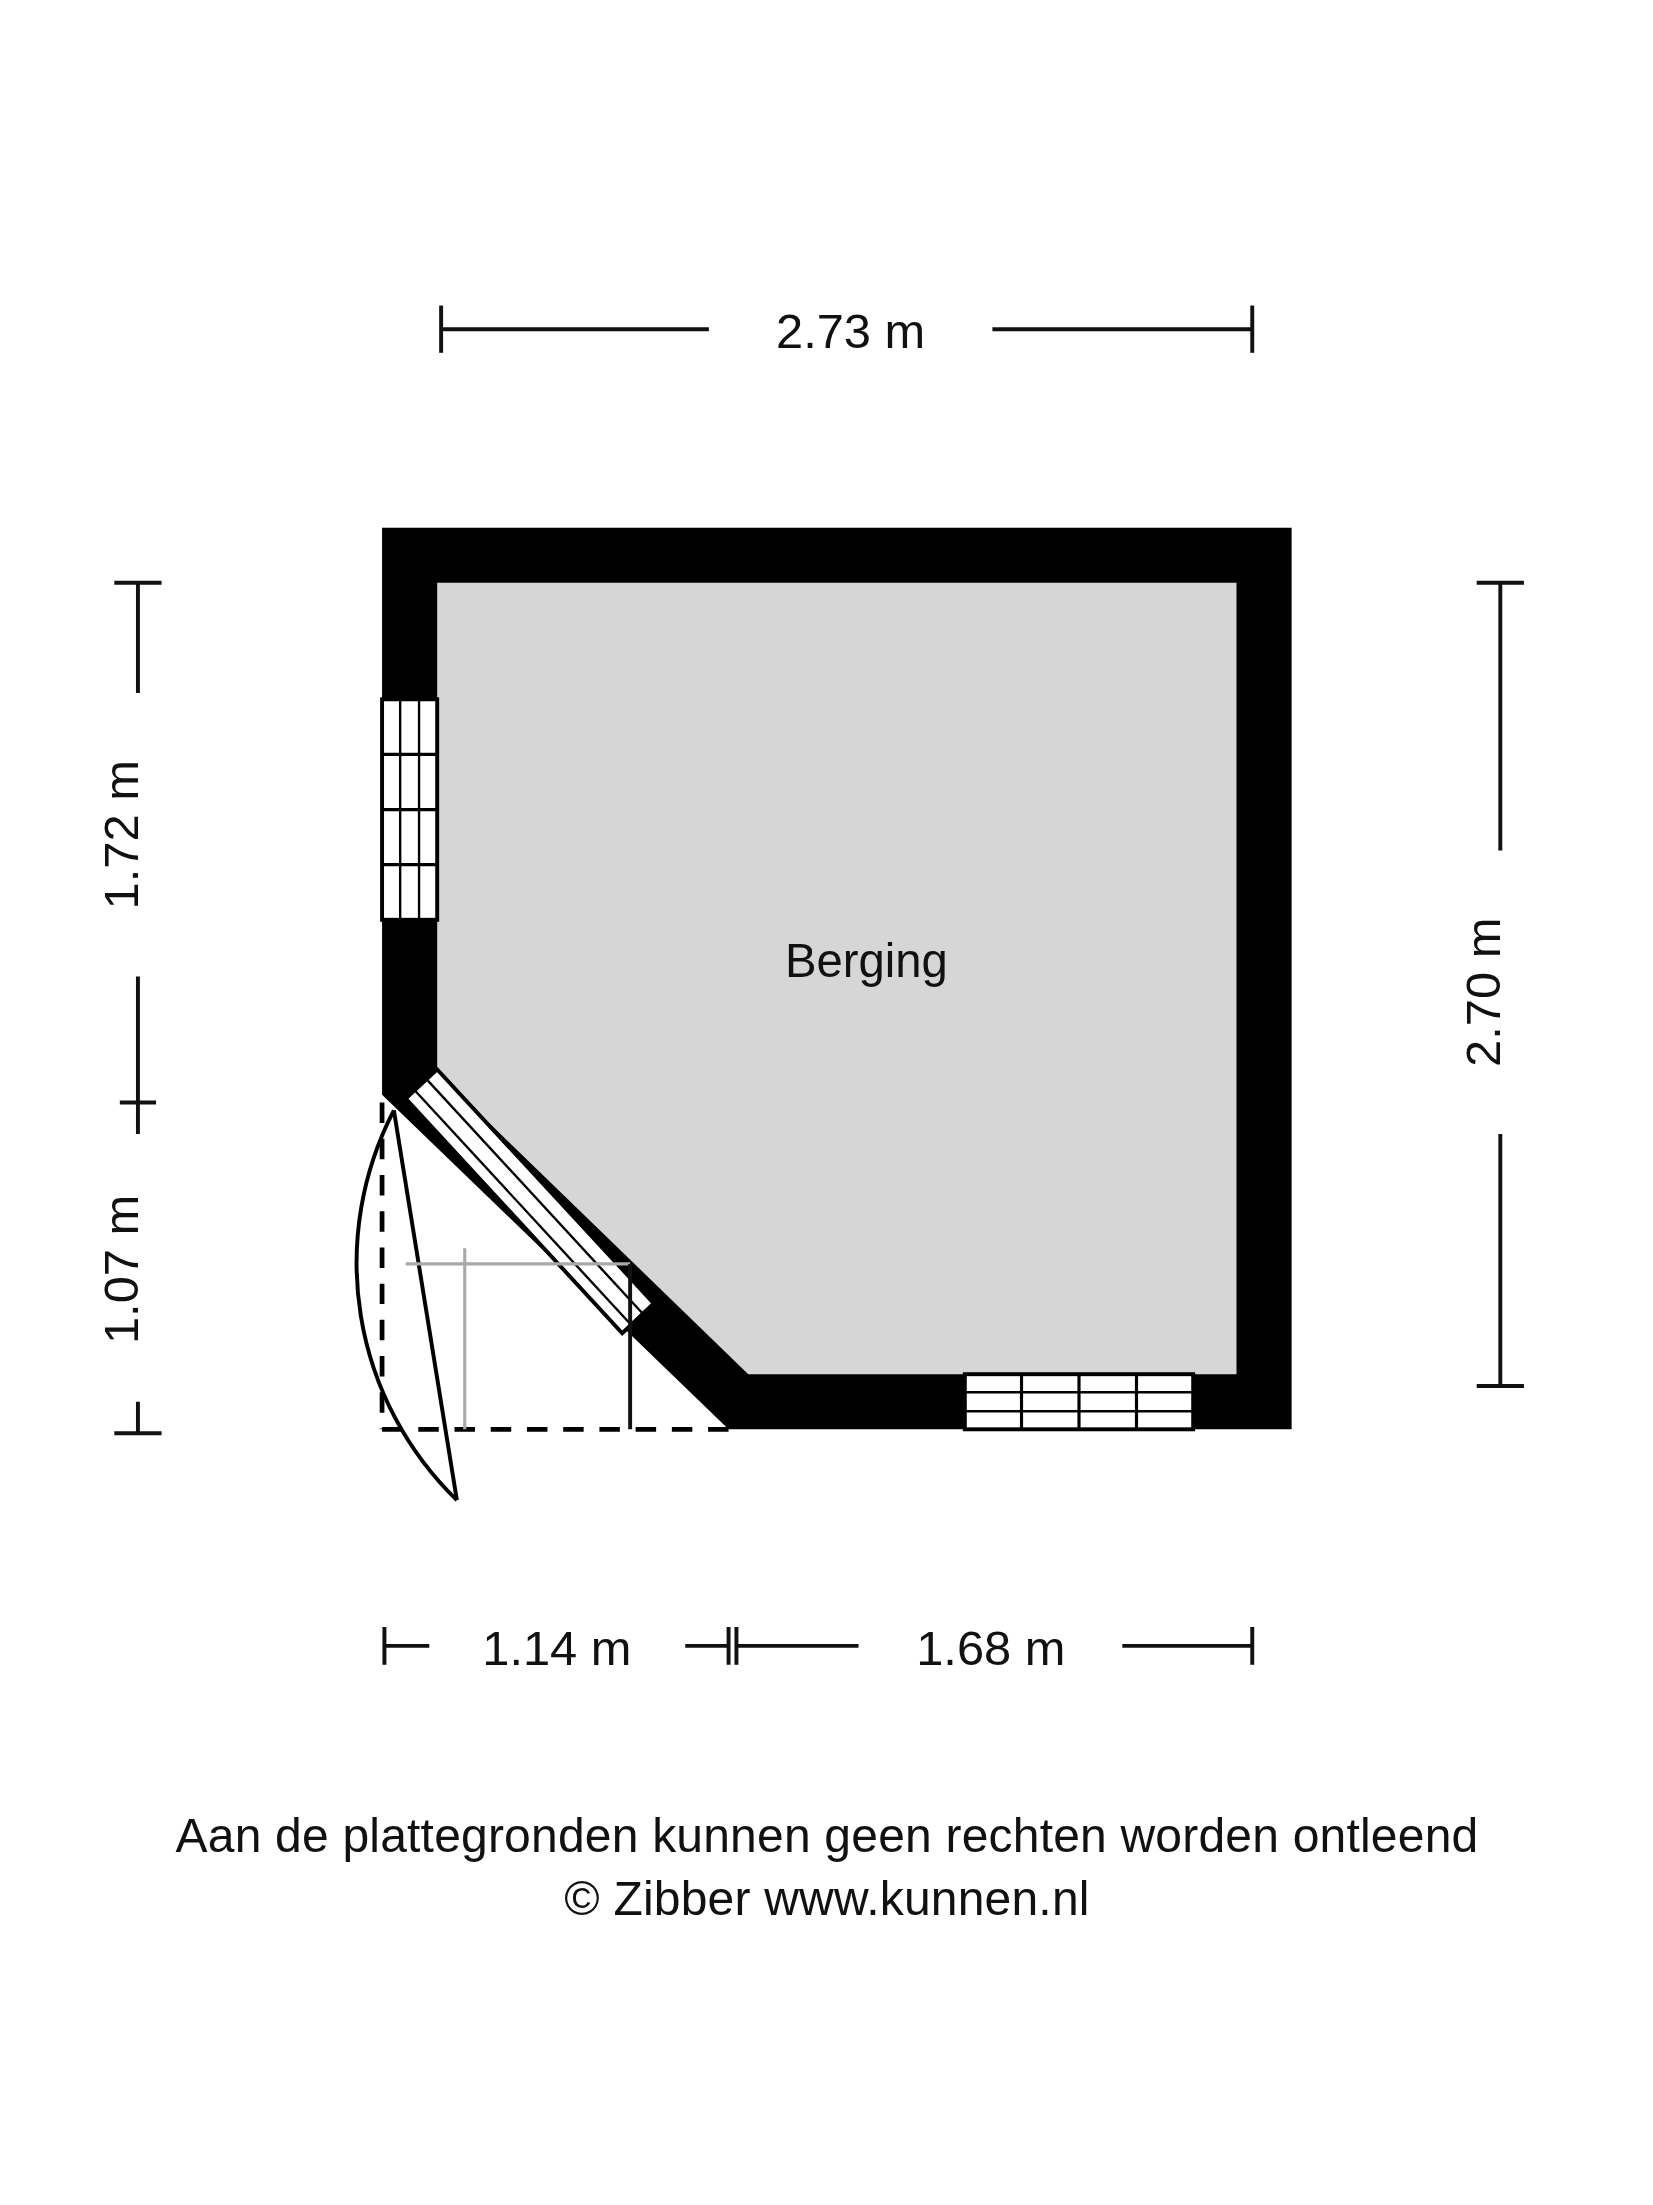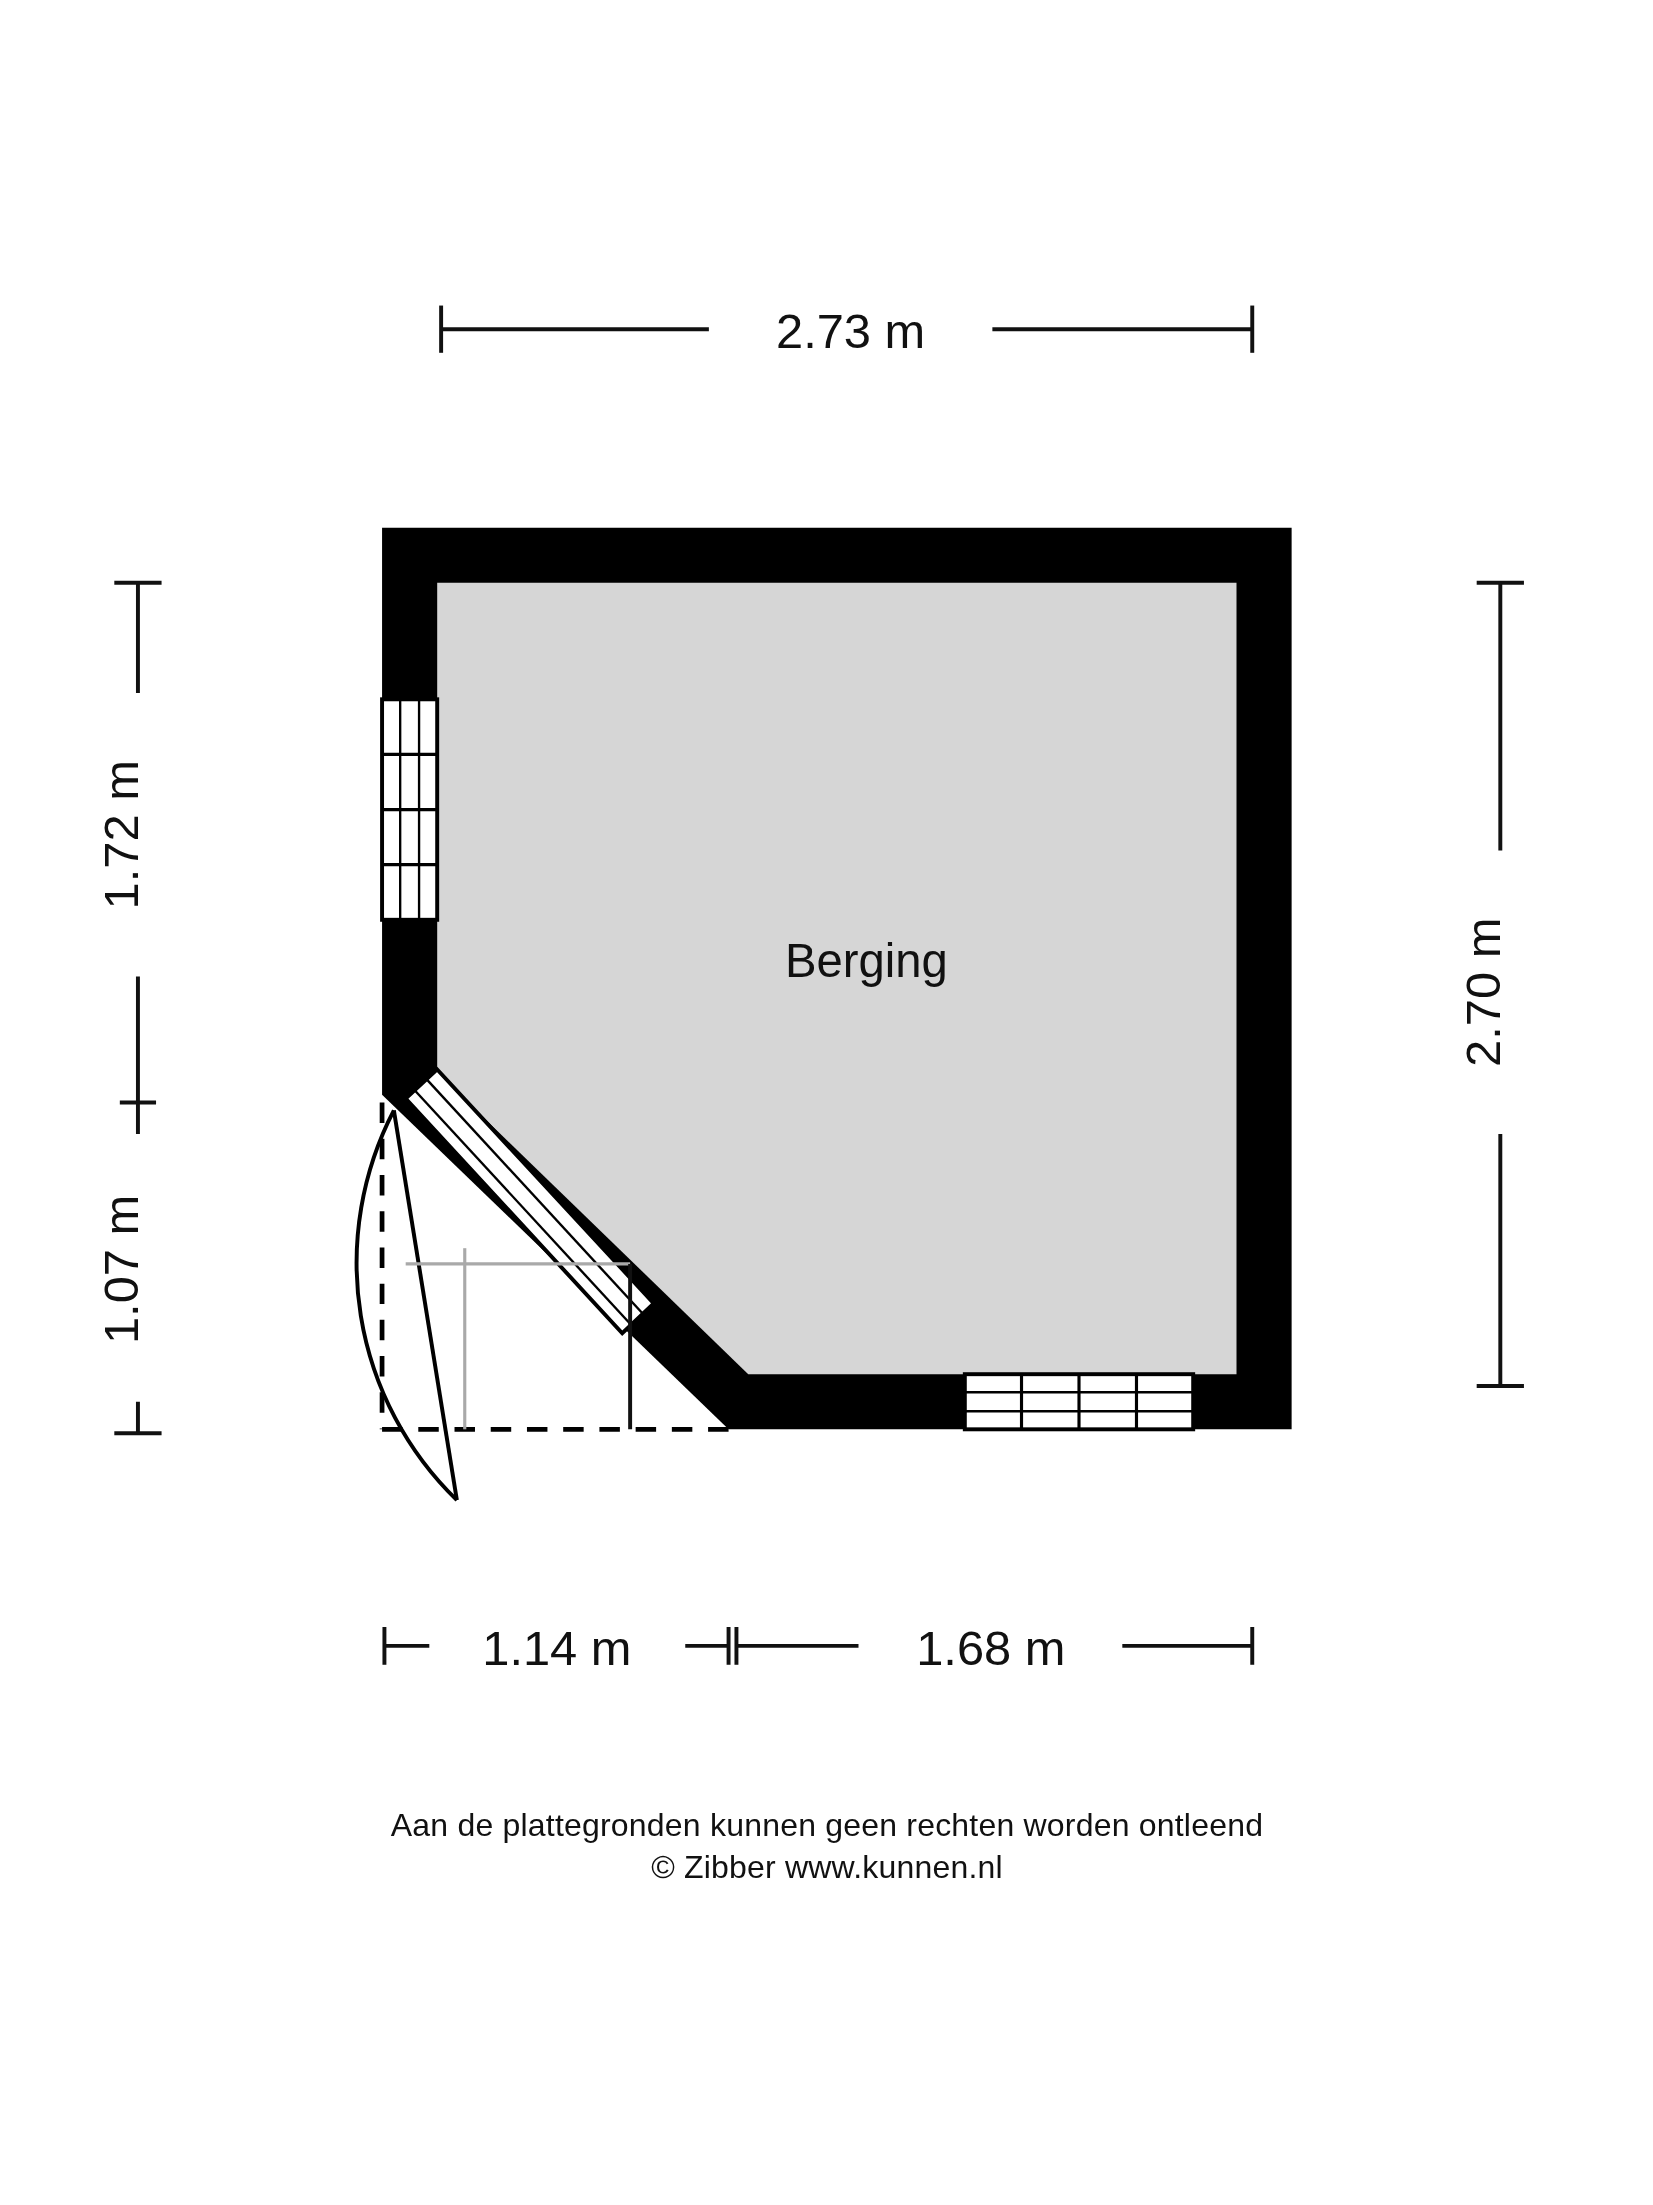--- a/index.html
+++ b/index.html
@@ -36,21 +36,21 @@
     font-family: "Liberation Sans", sans-serif;
     font-size: 60px;
     fill: #111111;
   }
   .footer {
     position: absolute;
     left: 0;
     top: 1804px;
     width: 1654px;
     text-align: center;
-    font-size: 32px;
+    font-size: 48px;
     line-height: 1.32;
     color: #111111;
     letter-spacing: 0.2px;
   }
   .footer div {
     white-space: nowrap;
   }
 </style>
 </head>
 <body>

